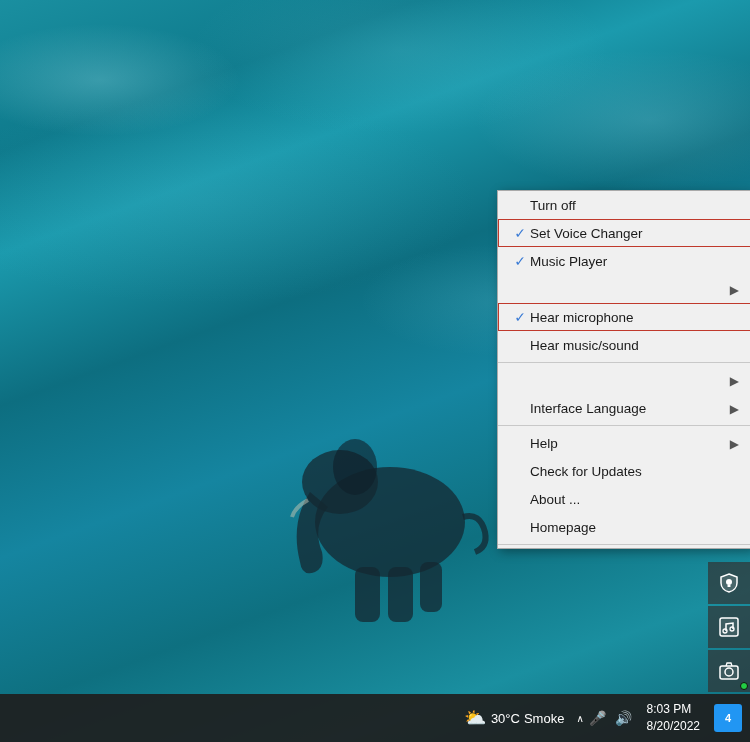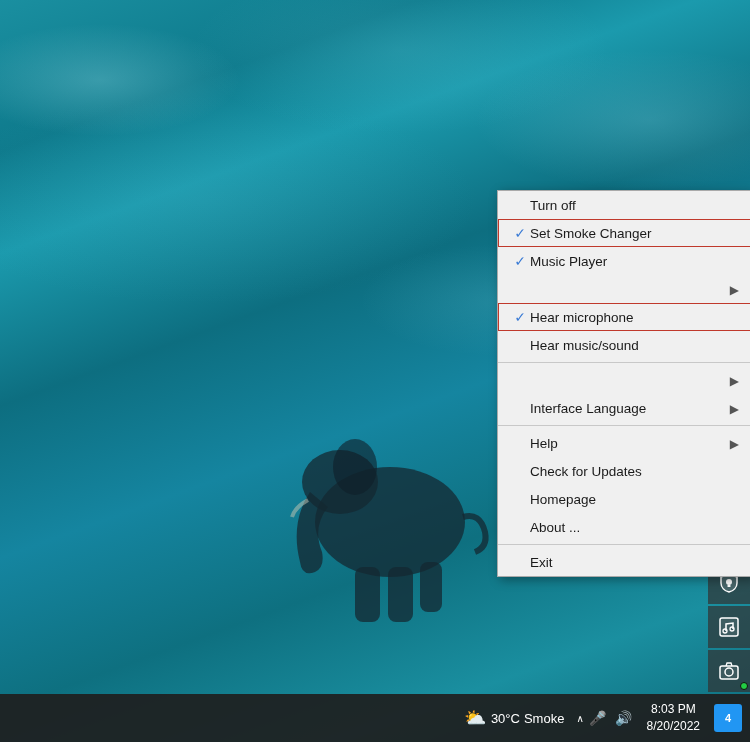--- a/index.html
+++ b/index.html
@@ -99,21 +99,21 @@
     }
 
     .tray-icon {
       font-size: 14px;
       padding: 2px;
     }
 
     .clock-area {
       color: white;
       font-size: 12px;
-      text-align: center;
+      text-align: left;
       line-height: 1.4;
       margin-right: 8px;
     }
 
     .notification-badge {
       background: #2196F3;
       color: white;
       font-size: 11px;
       width: 28px;
       height: 28px;
@@ -253,21 +253,21 @@
   </button>
 </div>
 
 <div class="context-menu" id="context-menu">
 <div class="menu-item">
       <span class="check-icon"></span>
       <span class="item-label">Turn off</span>
     </div>
     <div class="menu-item has-outline">
       <span class="check-icon">✓</span>
-      <span class="item-label">Set Smoke Changer</span>
+      <span class="item-label">Set Voice Changer</span>
     </div>
     <div class="menu-item">
       <span class="check-icon">✓</span>
       <span class="item-label">Music Player</span>
     </div>
     <div class="menu-item">
       <span class="check-icon"></span>
       <span class="submenu-arrow">▶</span>
     </div>
     <div class="menu-item has-outline">
@@ -293,31 +293,27 @@
       <span class="check-icon"></span>
       <span class="item-label">Help</span>
       <span class="submenu-arrow">▶</span>
     </div>
     <div class="menu-item">
       <span class="check-icon"></span>
       <span class="item-label">Check for Updates</span>
     </div>
     <div class="menu-item">
       <span class="check-icon"></span>
+      <span class="item-label">About ...</span>
+    </div>
+    <div class="menu-item">
+      <span class="check-icon"></span>
       <span class="item-label">Homepage</span>
     </div>
-    <div class="menu-item">
-      <span class="check-icon"></span>
-      <span class="item-label">About ...</span>
-    </div>
     <div class="menu-separator"></div>
-    <div class="menu-item">
-      <span class="check-icon"></span>
-      <span class="item-label">Exit</span>
-    </div>
   </div>
 
 <div class="taskbar">
   <div class="taskbar-left">
   </div>
 
   <div class="taskbar-system-tray">
     <div class="weather-info">
       <span class="weather-icon">⛅</span>
       <span>30°C</span>

